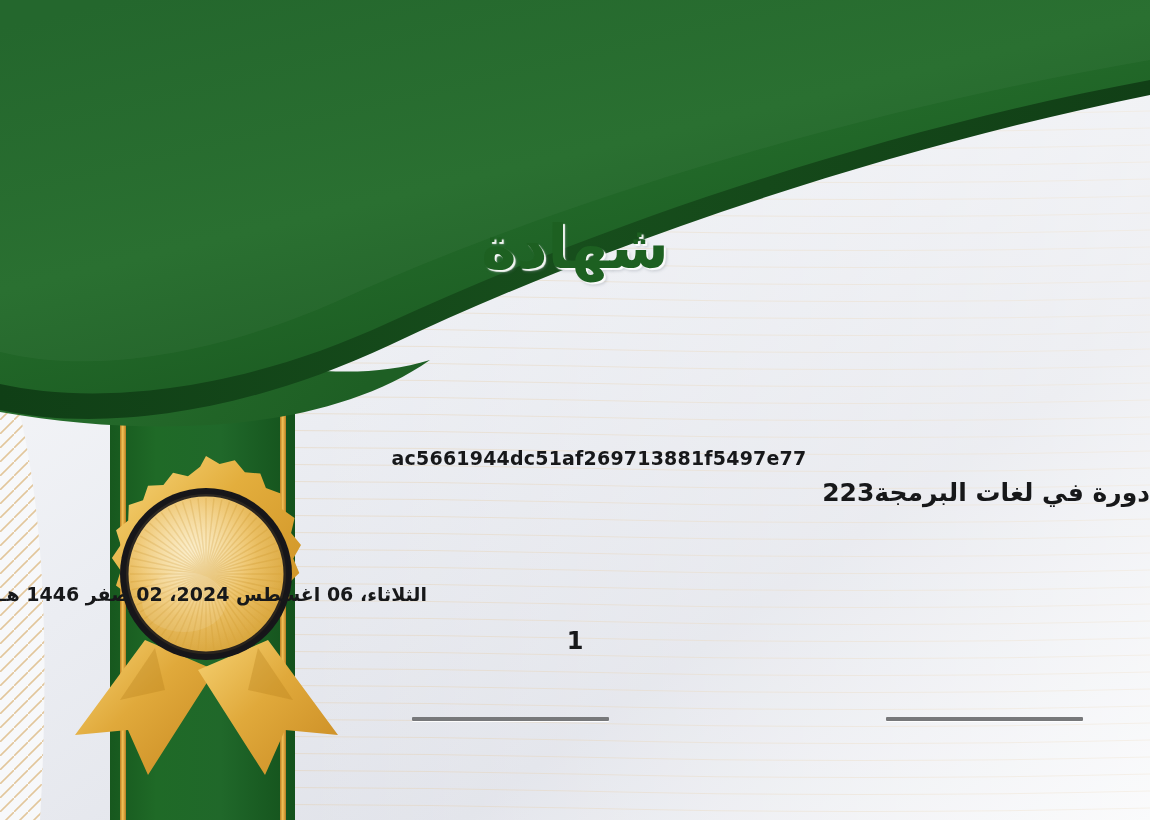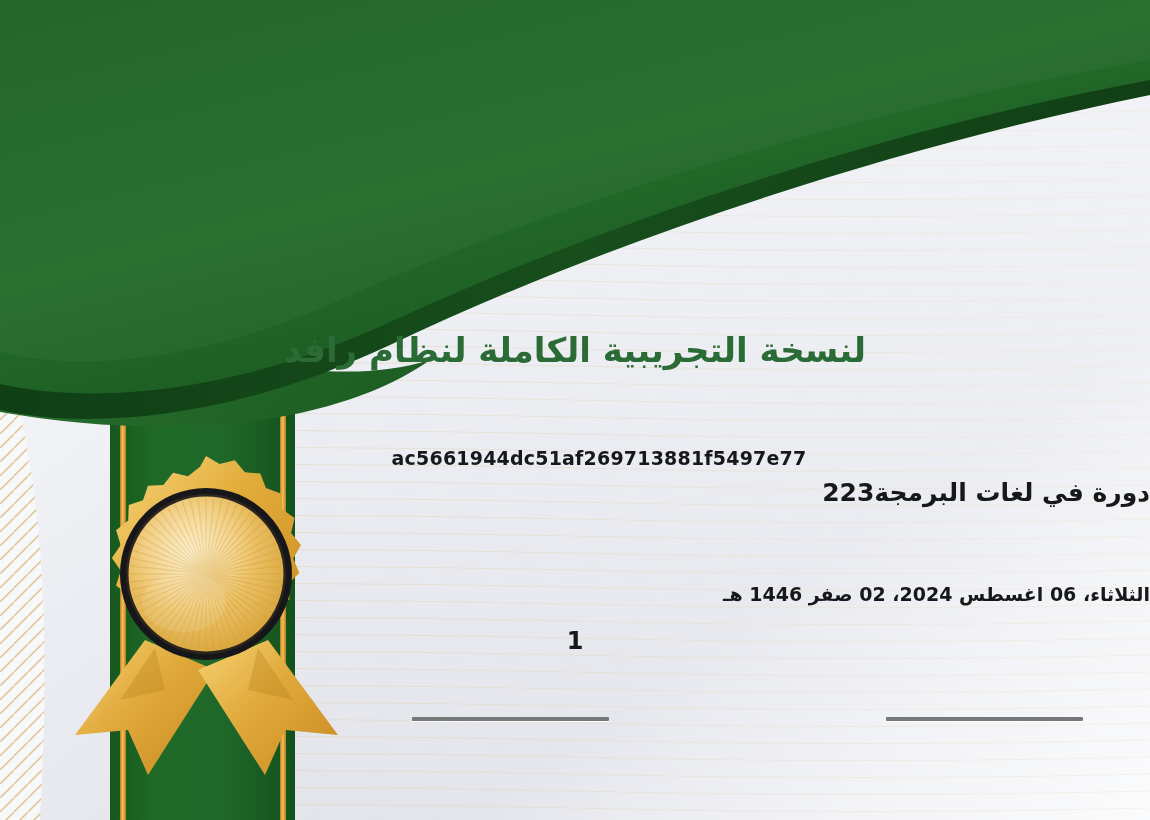--- a/index.html
+++ b/index.html
@@ -27,21 +27,21 @@
   }
   #hash{
     top:447px;left:0;width:1150px;text-align:center;
     font-size:19px;font-weight:bold;color:#17181a;direction:ltr;letter-spacing:.2px;margin-left:24px;
   }
   #course{
     top:478px;left:0;width:1150px;
     font-size:25px;font-weight:bold;color:#17181a;direction:rtl;
   }
   #dateline{
-    top:583px;left:0;width:1150px;text-align:right;
+    top:583px;left:0;width:1150px;text-align:left;
     font-size:19px;font-weight:bold;color:#17181a;direction:rtl;
   }
   #seq{
     top:627px;left:0;width:1150px;text-align:center;
     font-size:24px;font-weight:bold;color:#17181a;direction:ltr;
   }
   .sigline{position:absolute;height:4px;background:#77787a;border-radius:1px;
            box-shadow:0 1px 0 rgba(255,255,255,.9);}
   #sig-left{top:717px;left:412px;width:197px;}
   #sig-right{top:717px;left:886px;width:197px;}
@@ -247,22 +247,22 @@
           <line x1="0" y1="0" x2="0" y2="-76" transform="rotate(348)"></line>
           <line x1="0" y1="0" x2="0" y2="-76" transform="rotate(354)"></line>
         </g>
       </g>
       <circle cx="0" cy="0" r="80" fill="url(#innerGlow)"></circle>
       <ellipse cx="-22" cy="28" rx="42" ry="30" fill="#ffffff" opacity=".10"></ellipse>
       <circle cx="0" cy="0" r="80" fill="none" stroke="#17161a" stroke-width="5" opacity=".9"></circle>
     </g>
   </svg>
 
-
-  <div class="txt" id="subtitle">لنسخة التجريبية الكاملة لنظام رافد</div>
+  <div class="txt" id="title">شهادة</div>
+
 
   <div class="txt" id="hash">ac5661944dc51af269713881f5497e77</div>
 
   <div class="txt" id="course">دورة في لغات البرمجة223</div>
 
   <div class="txt" id="dateline">الثلاثاء، 06 اغسطس 2024، 02 صفر 1446 هـ</div>
 
   <div class="txt" id="seq">1</div>
 
   <div class="sigline" id="sig-left"></div>

